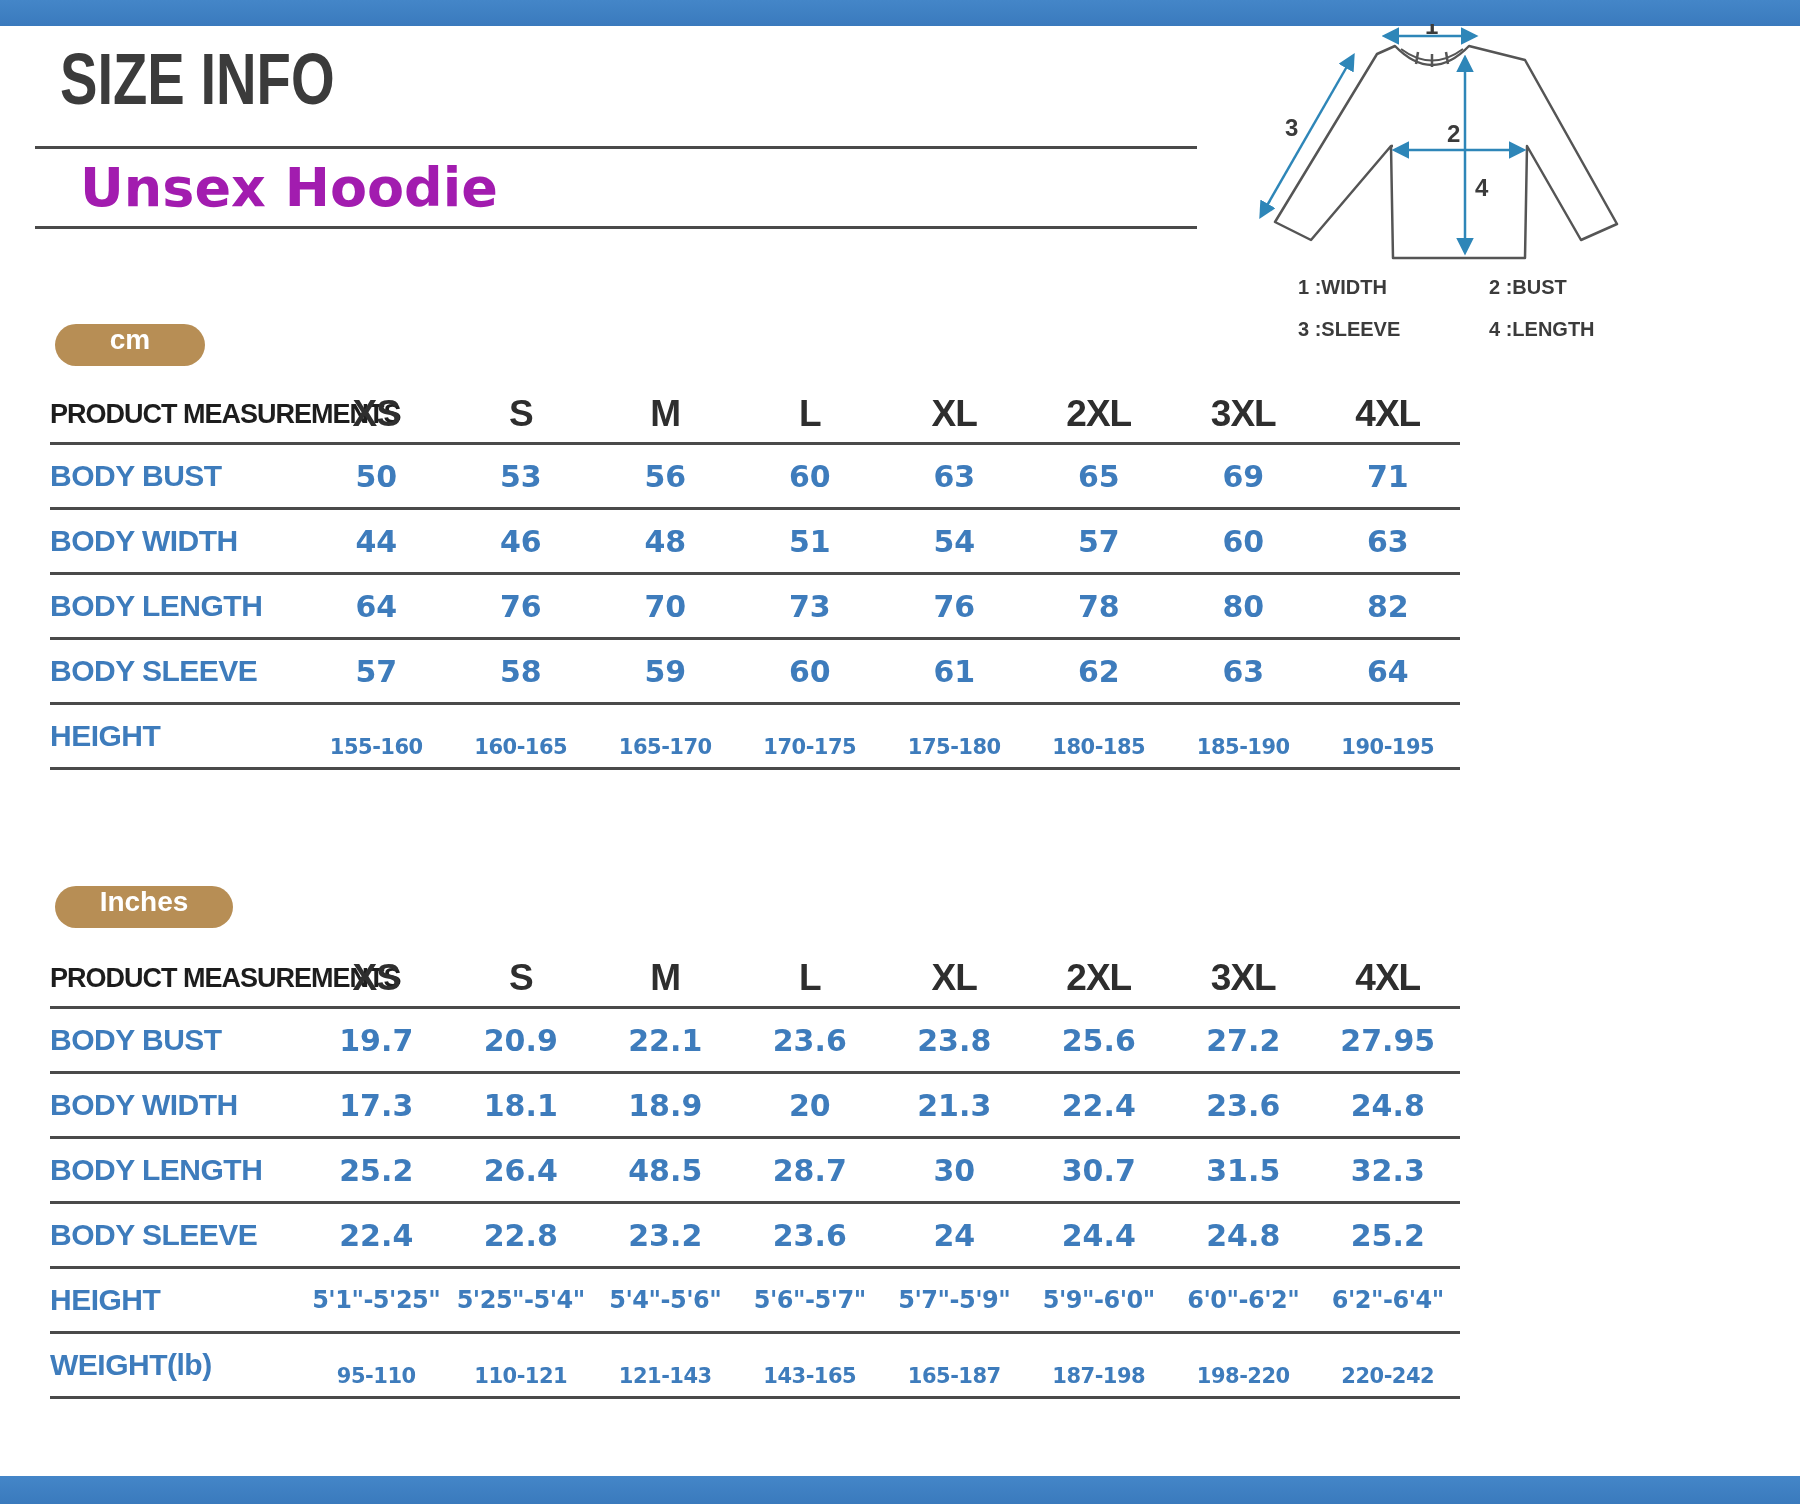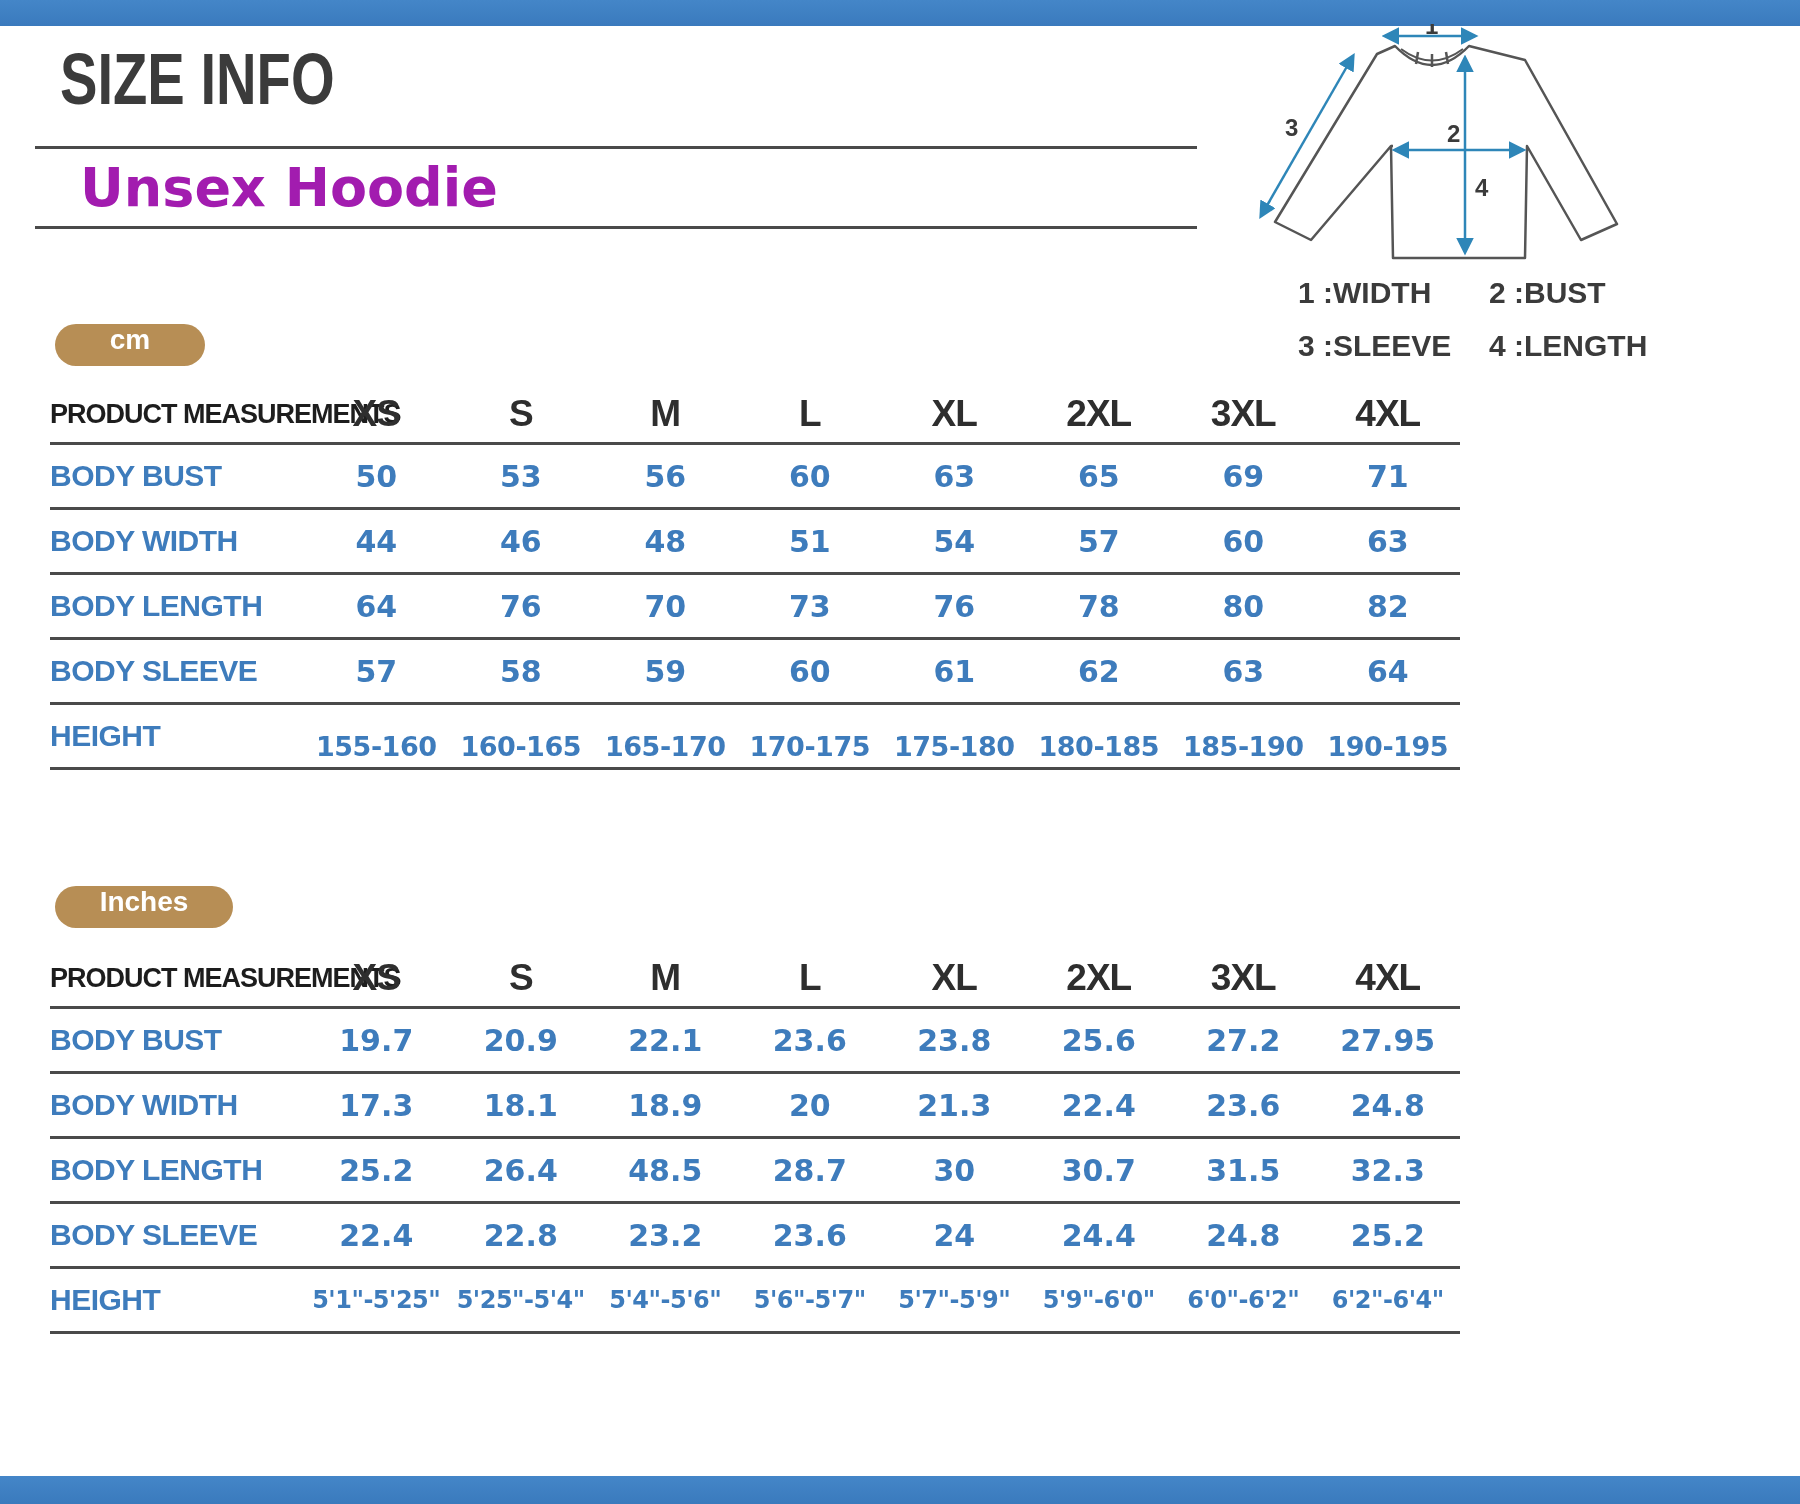--- a/index.html
+++ b/index.html
@@ -22,21 +22,21 @@
   .page-subtitle{
     position:absolute;left:80px;top:156px;font-size:54px;font-weight:700;color:#a21caf;
     font-family:"DejaVu Sans", sans-serif;white-space:nowrap;
   }
 
   
   .diagram{position:absolute;left:1225px;top:24px;width:445px;height:250px;}
   .legend{
     position:absolute;left:1298px;top:276px;display:grid;
     grid-template-columns:172px auto;row-gap:6px;column-gap:30px;
-    font-size:30px;font-weight:700;color:#3b3b3b;letter-spacing:0px;white-space:nowrap;gap:19px;
+    font-size:20px;font-weight:700;color:#3b3b3b;letter-spacing:0px;white-space:nowrap;gap:19px;
   }
 
   .unit-badge{
     position:absolute;left:55px;height:42px;border-radius:21px;background:#b78e55;
     color:#ffffff;font-weight:700;display:flex;align-items:flex-start;justify-content:center;
   }
   .unit-badge.cm{top:324px;width:150px;font-size:28px;}
   .unit-badge.inches{top:886px;width:178px;font-size:28px;}
 
   .sizetable{position:absolute;left:50px;width:1410px;}
@@ -54,21 +54,21 @@
   }
   .cell.size{font-size:37px;font-weight:900;color:#2e2e2e;letter-spacing:-1px;}
   .cell.rlabel{
     text-align:left;font-size:30px;font-weight:700;color:#3e7cbc;
     letter-spacing:-0.5px;white-space:nowrap;
   }
   .cell.val{
     font-size:30px;font-weight:700;color:#3e7cbc;
     font-family:"DejaVu Sans", sans-serif;white-space:nowrap;
   }
-  .trow.range .cell.val{font-size:27px;letter-spacing:-0.5px;margin-top:21px;}
+  .trow.range .cell.val{font-size:21px;letter-spacing:-0.5px;margin-top:21px;}
   .sizetable.inches .trow.feet .cell.val{font-size:24px;letter-spacing:-0.5px;}
 </style>
 </head>
 <body>
 
 <div class="bar top"></div>
 
 <div class="page-title">SIZE INFO</div>
 <div class="rule r1"></div>
 <div class="page-subtitle">Unsex Hoodie</div>
@@ -248,15 +248,26 @@
     <div class="cell rlabel">HEIGHT</div>
     <div class="cell val">5'1"-5'25"</div>
     <div class="cell val">5'25"-5'4"</div>
     <div class="cell val">5'4"-5'6"</div>
     <div class="cell val">5'6"-5'7"</div>
     <div class="cell val">5'7"-5'9"</div>
     <div class="cell val">5'9"-6'0"</div>
     <div class="cell val">6'0"-6'2"</div>
     <div class="cell val">6'2"-6'4"</div>
   </div>
+  <div class="trow range">
+    <div class="cell rlabel">WEIGHT(lb)</div>
+    <div class="cell val">95-110</div>
+    <div class="cell val">110-121</div>
+    <div class="cell val">121-143</div>
+    <div class="cell val">143-165</div>
+    <div class="cell val">165-187</div>
+    <div class="cell val">187-198</div>
+    <div class="cell val">198-220</div>
+    <div class="cell val">220-242</div>
+  </div>
 </div>
 
 <div class="bar bottom"></div>
 
 </body></html>

